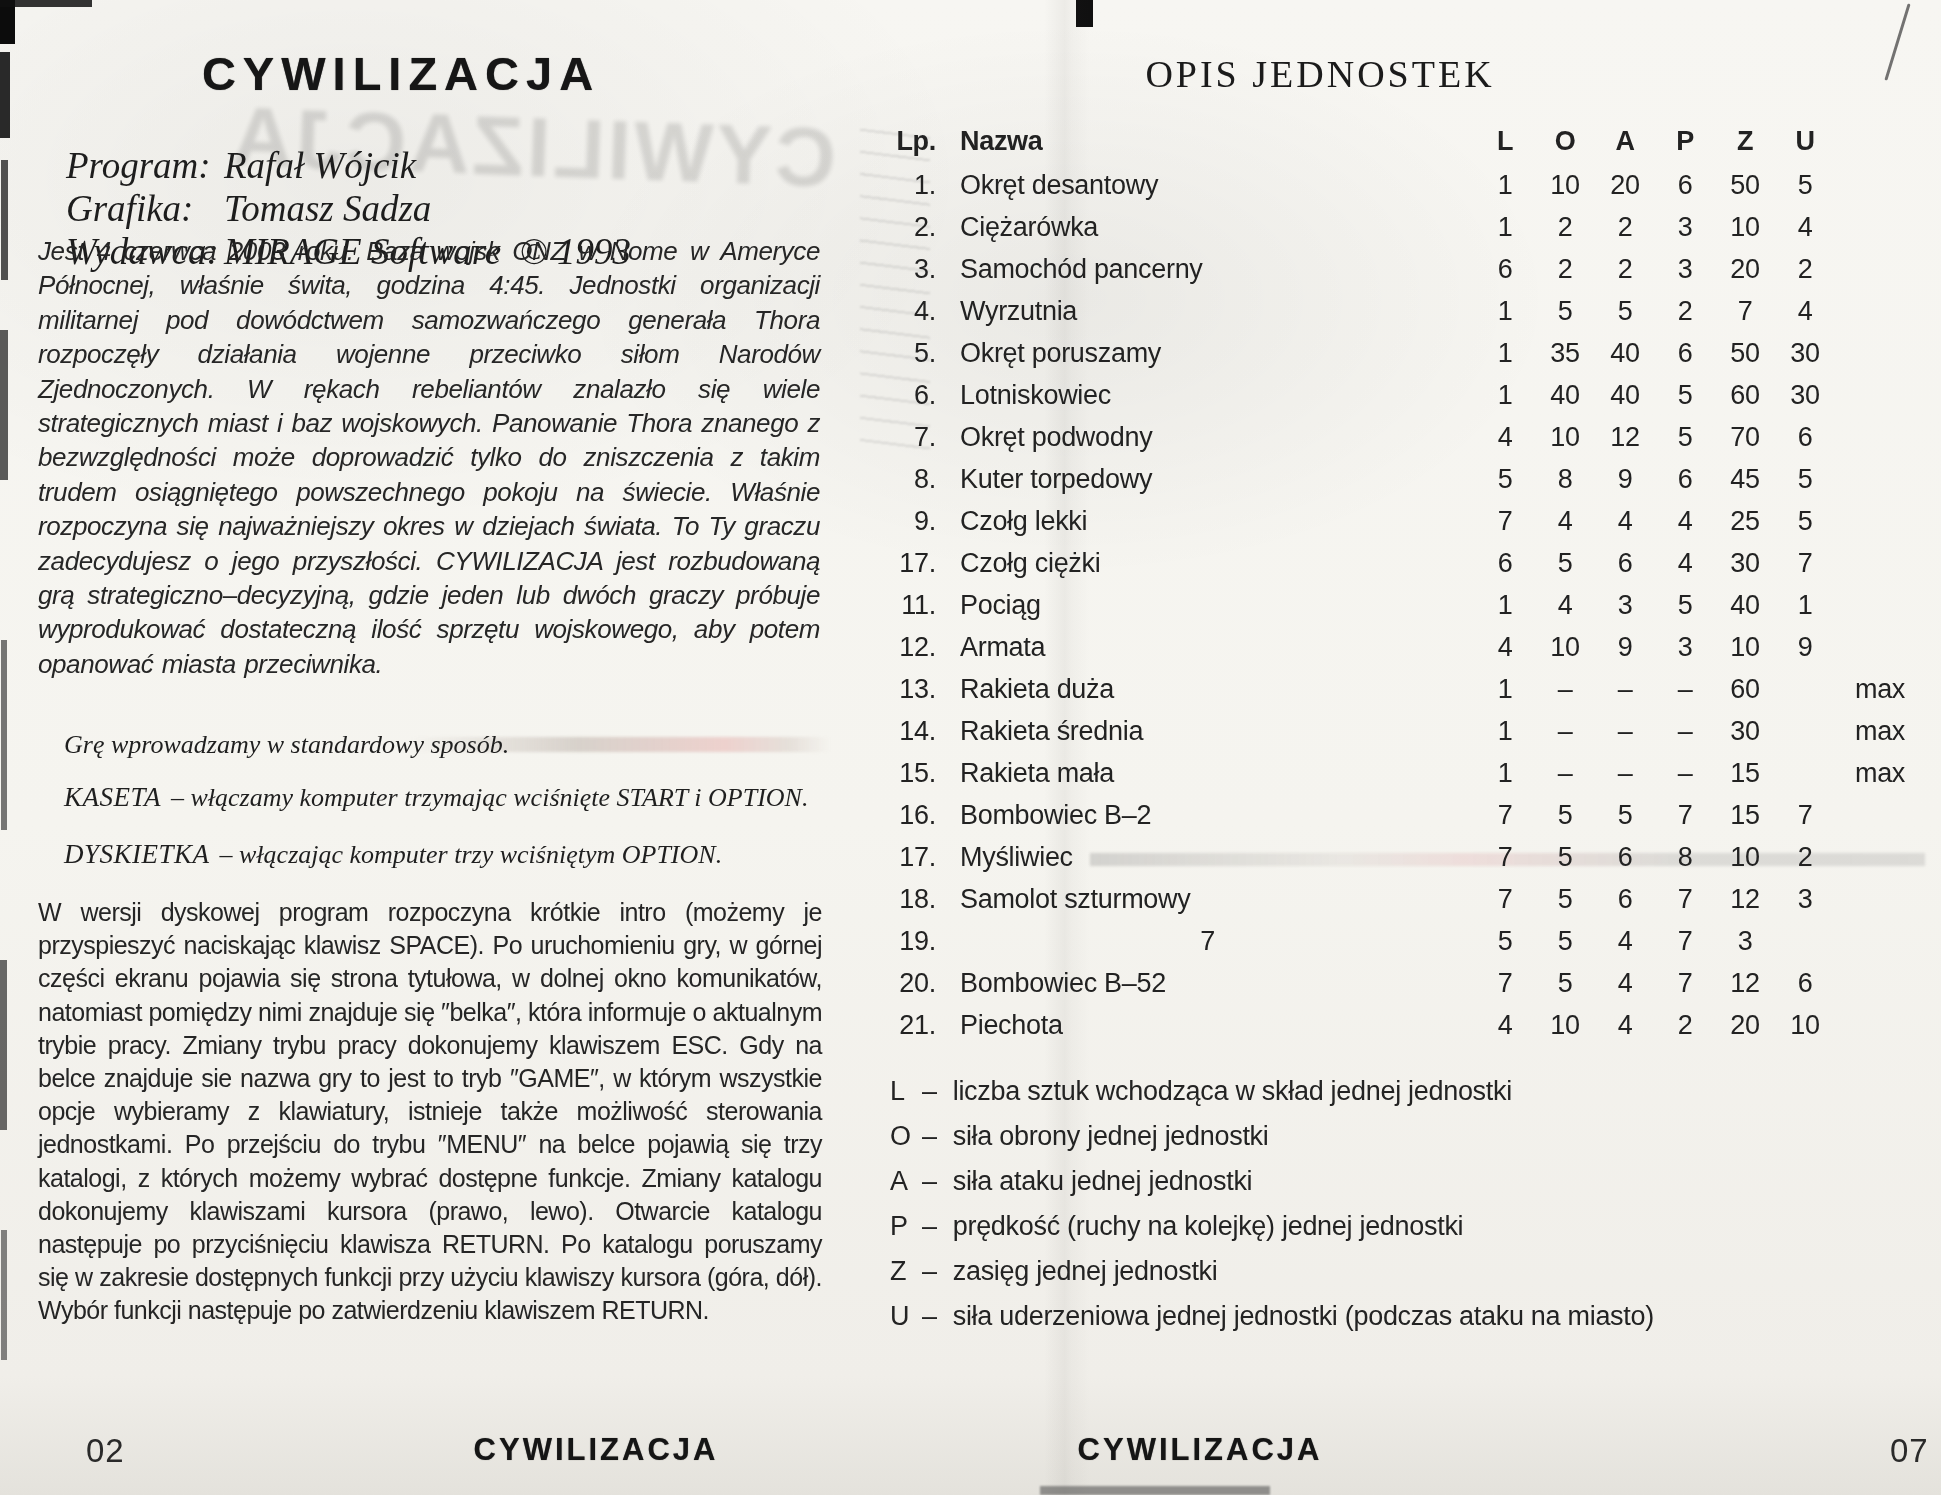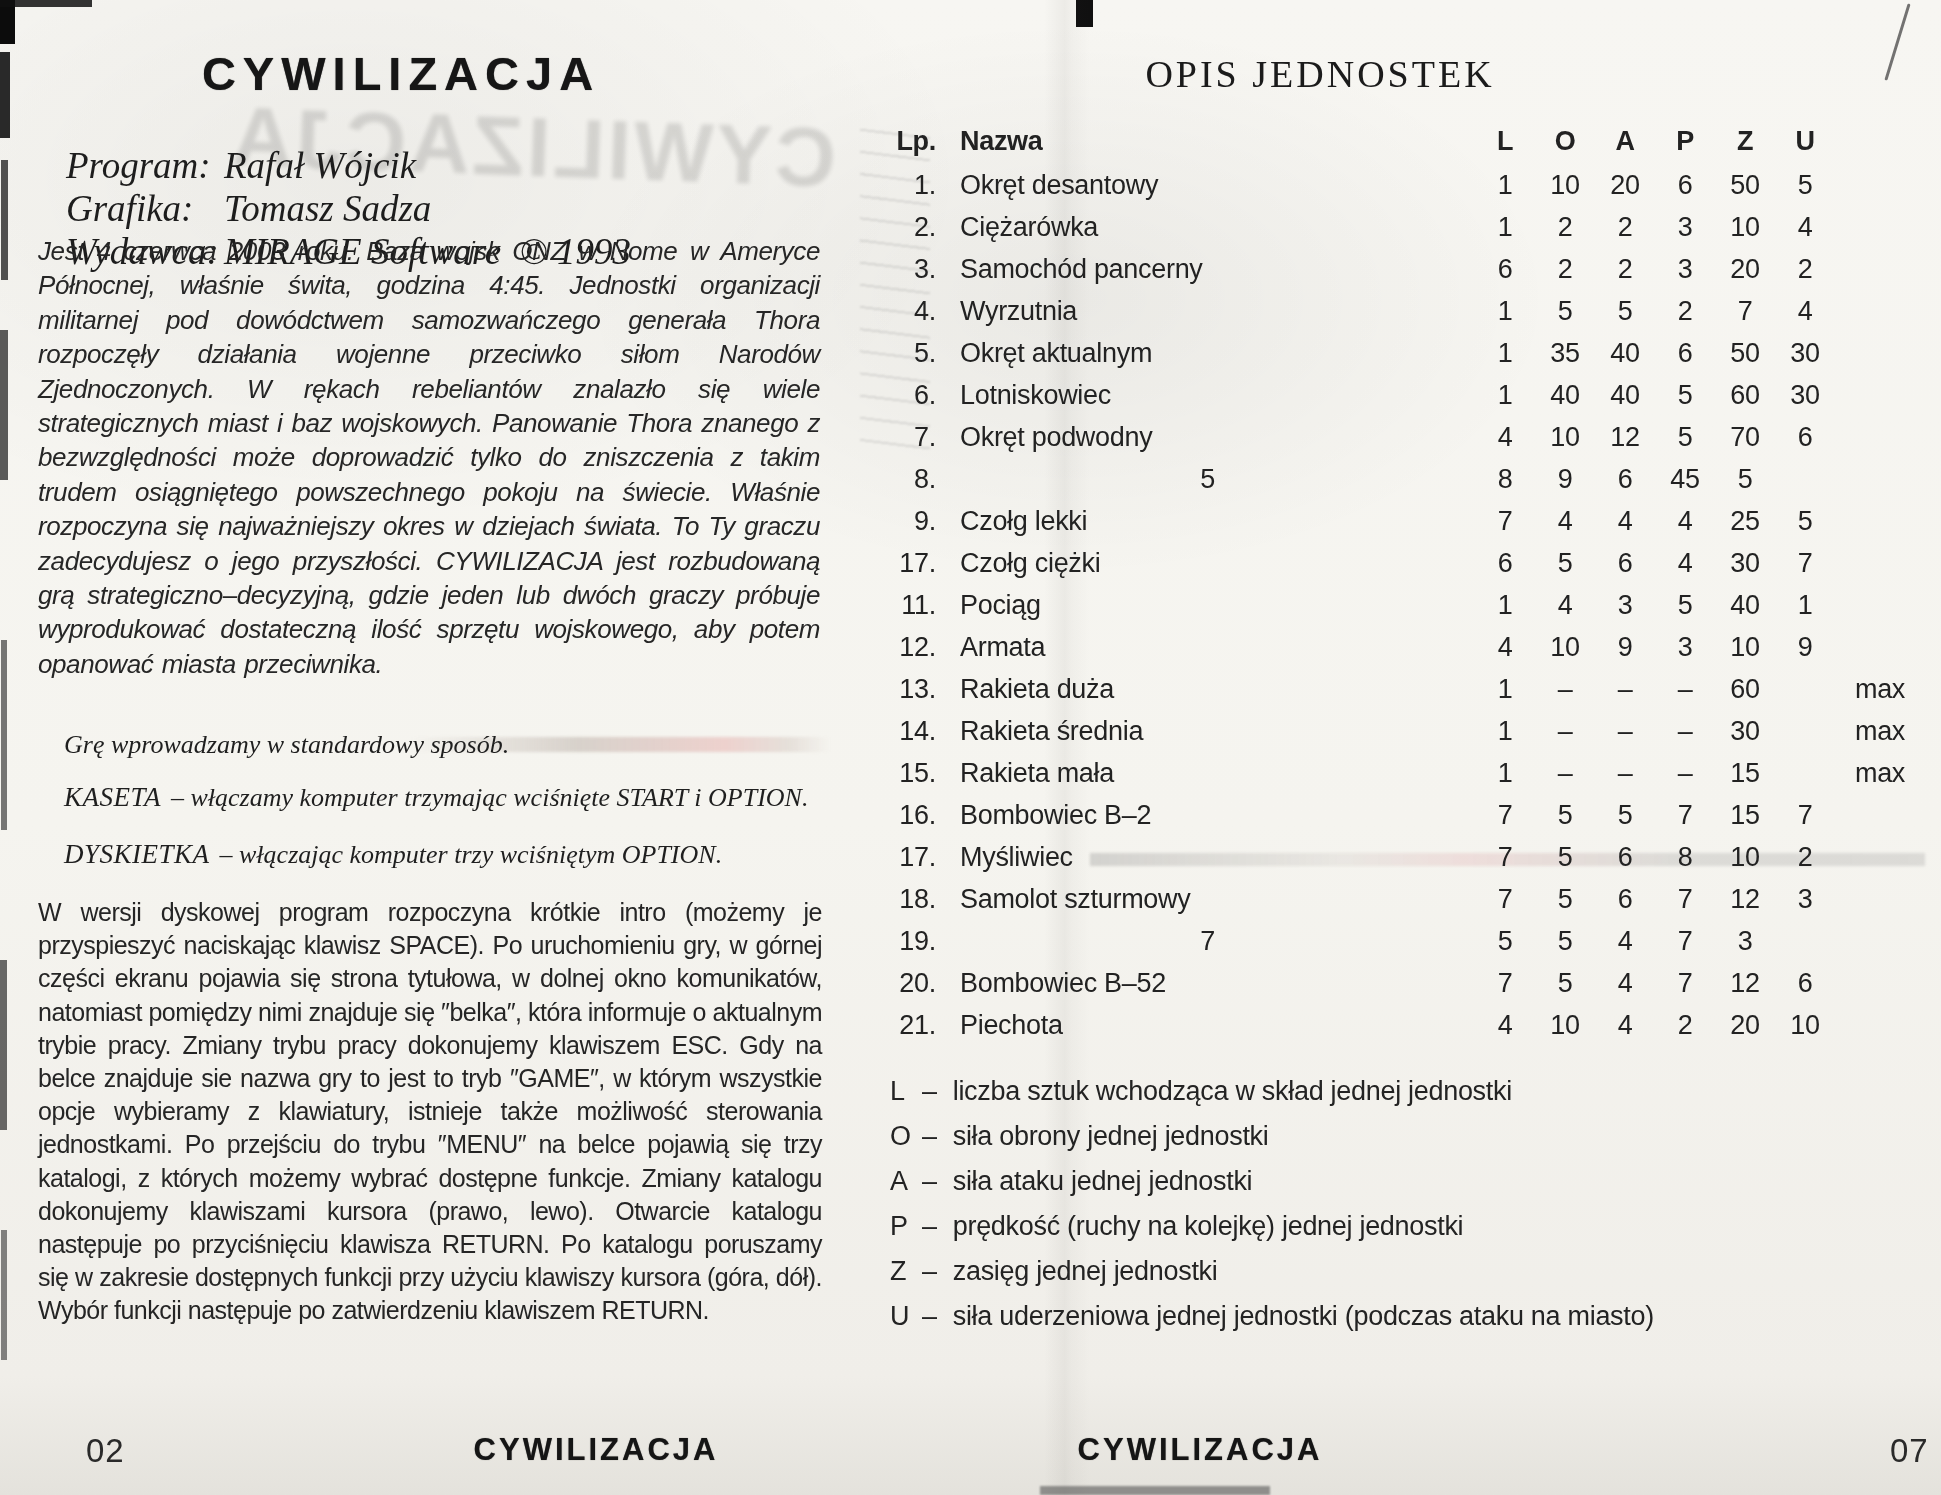--- a/index.html
+++ b/index.html
@@ -192,21 +192,21 @@
             <span class="t-name">Wyrzutnia</span>
             <span class="t-val">1</span>
             <span class="t-val">5</span>
             <span class="t-val">5</span>
             <span class="t-val">2</span>
             <span class="t-val">7</span>
             <span class="t-val">4</span>
           </div>
           <div class="t-row">
             <span class="t-lp">5.</span>
-            <span class="t-name">Okręt aktualnym</span>
+            <span class="t-name">Okręt poruszamy</span>
             <span class="t-val">1</span>
             <span class="t-val">35</span>
             <span class="t-val">40</span>
             <span class="t-val">6</span>
             <span class="t-val">50</span>
             <span class="t-val">30</span>
           </div>
           <div class="t-row">
             <span class="t-lp">6.</span>
             <span class="t-name">Lotniskowiec</span>
@@ -222,20 +222,21 @@
             <span class="t-name">Okręt podwodny</span>
             <span class="t-val">4</span>
             <span class="t-val">10</span>
             <span class="t-val">12</span>
             <span class="t-val">5</span>
             <span class="t-val">70</span>
             <span class="t-val">6</span>
           </div>
           <div class="t-row">
             <span class="t-lp">8.</span>
+            <span class="t-name">Kuter torpedowy</span>
             <span class="t-val">5</span>
             <span class="t-val">8</span>
             <span class="t-val">9</span>
             <span class="t-val">6</span>
             <span class="t-val">45</span>
             <span class="t-val">5</span>
           </div>
           <div class="t-row">
             <span class="t-lp">9.</span>
             <span class="t-name">Czołg lekki</span>

